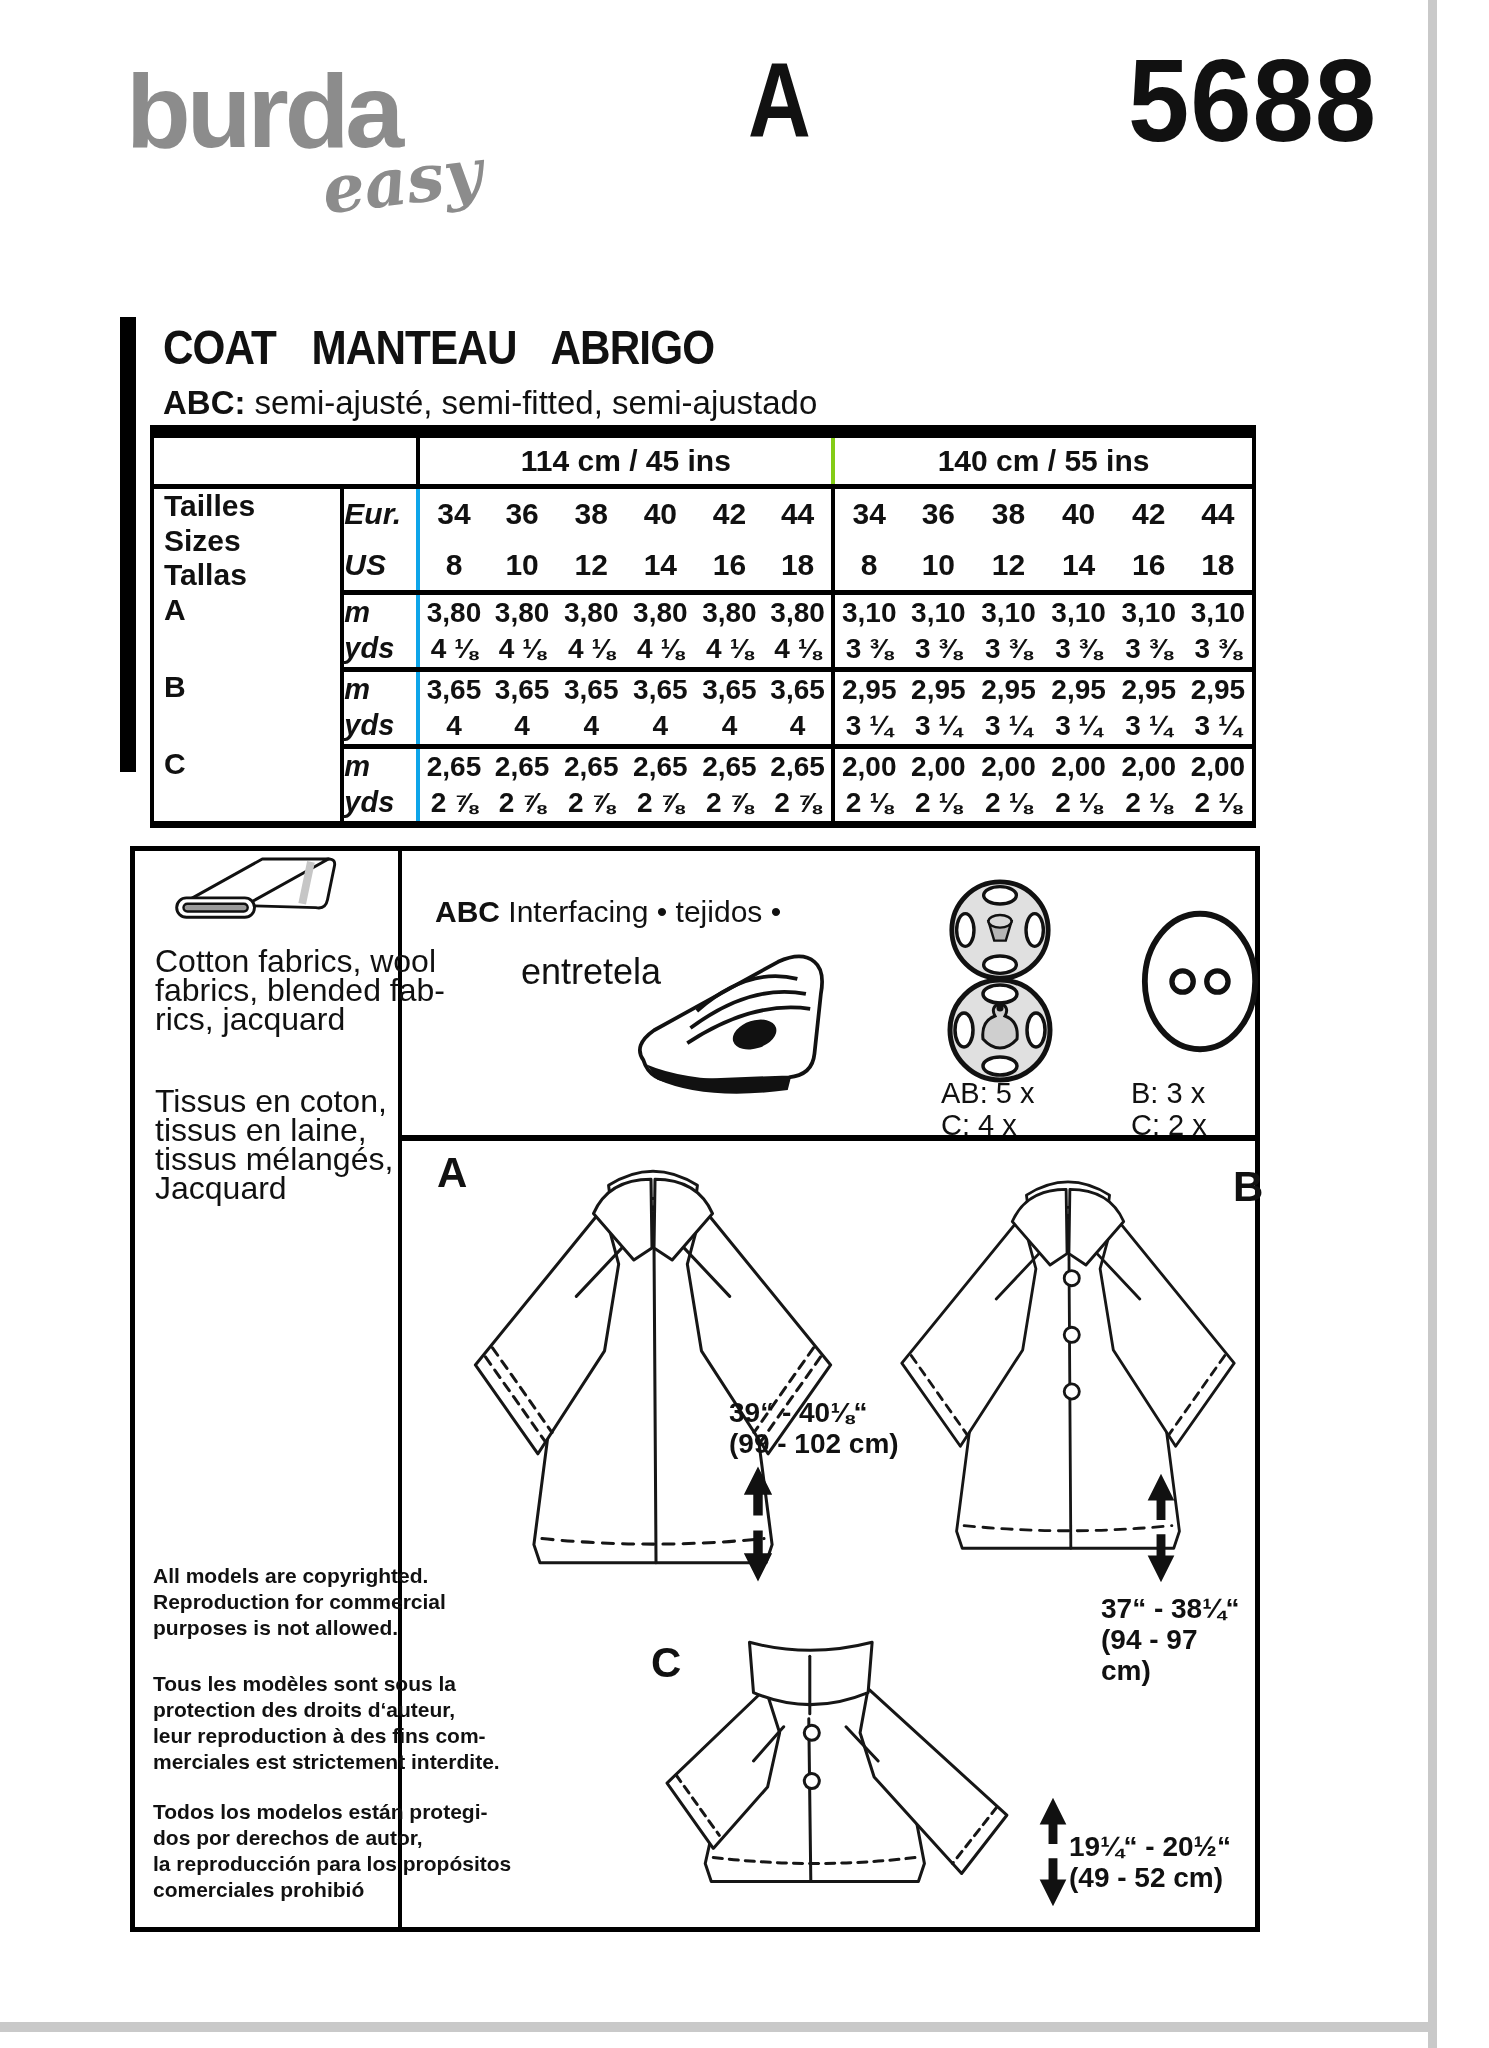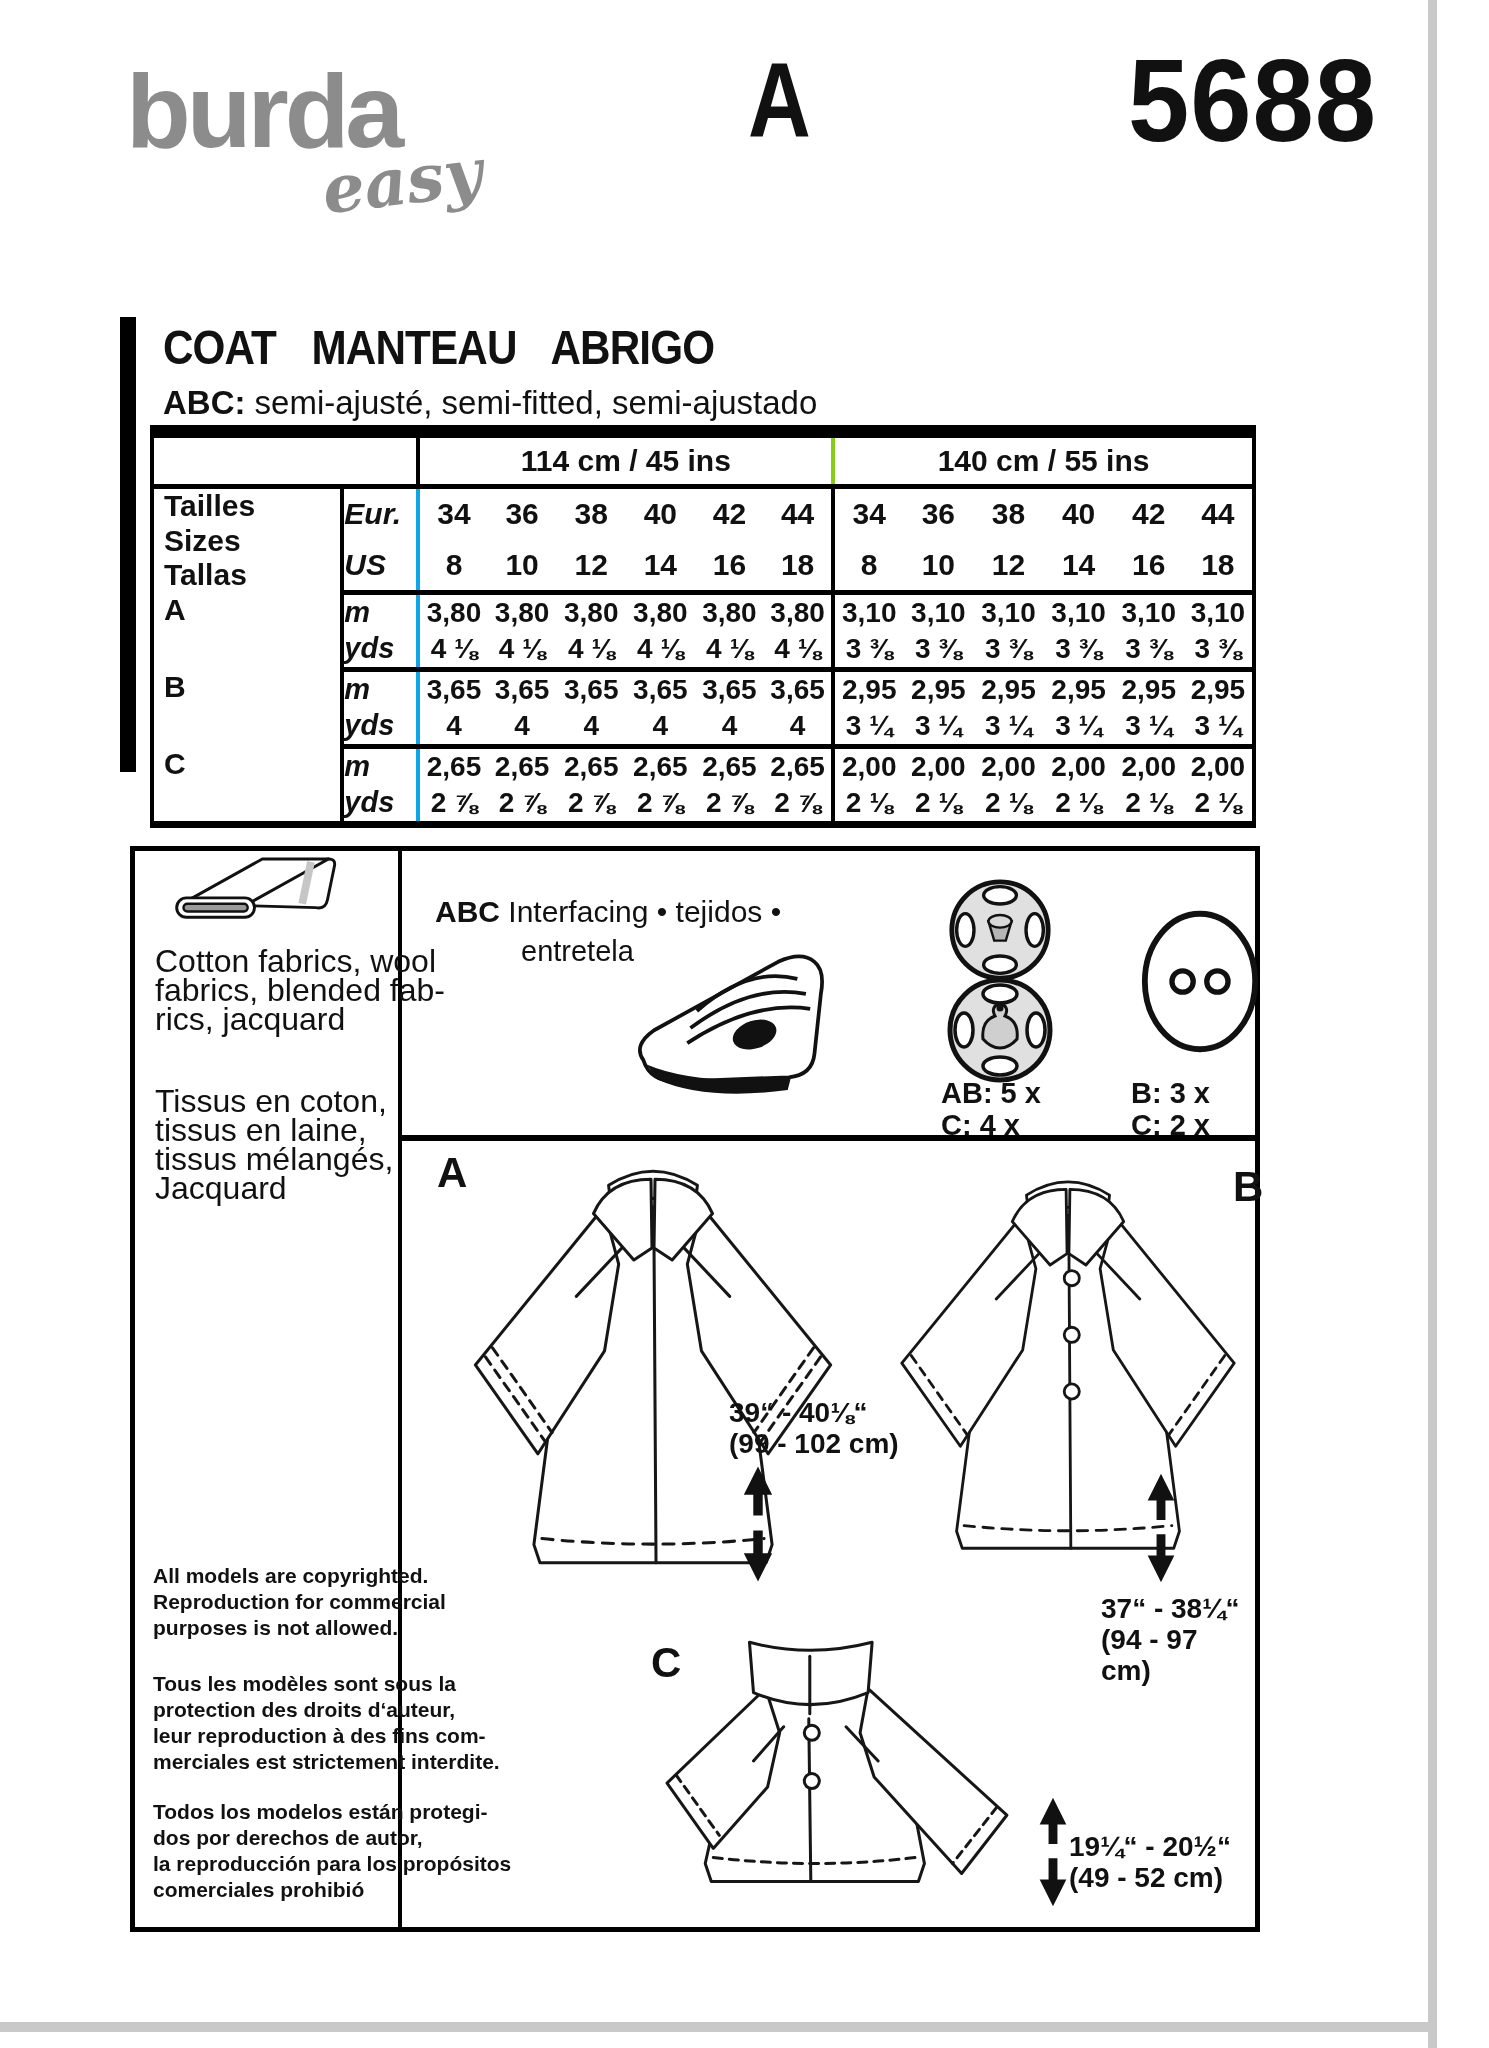--- a/index.html
+++ b/index.html
@@ -49,22 +49,22 @@
   
   .main-box{left:130px;top:846px;width:1130px;height:1086px;border:5px solid #000;box-sizing:border-box;}
   .left-col-divider{left:263px;top:0;width:4px;height:1076px;background:#000;}
   .notions-divider{left:267px;top:284px;width:853px;height:6px;background:#000;}
 
   .fabric-text{font-size:32px;line-height:29px;white-space:pre-line;}
   .copy-text{font-size:21px;line-height:26px;font-weight:700;white-space:pre-line;}
 
   .notion-line1{font-size:30px;white-space:nowrap;}
   .notion-line1 b{font-weight:800;}
-  .notion-line2{font-size:29px;}
-  .count-text{font-size:29px;font-weight:700;line-height:32px;white-space:pre-line;}
+  .notion-line2{font-size:36px;margin-top:16px;}
+  .count-text{font-size:29px;font-weight:400;line-height:32px;white-space:pre-line;}
 
   .coat-label{font-size:42px;font-weight:700;}
   .meas-text{font-size:28px;font-weight:700;line-height:31px;white-space:pre-line;}
 
   svg{display:block;}
 </style>
 </head>
 <body>
 
 <div class="page">

